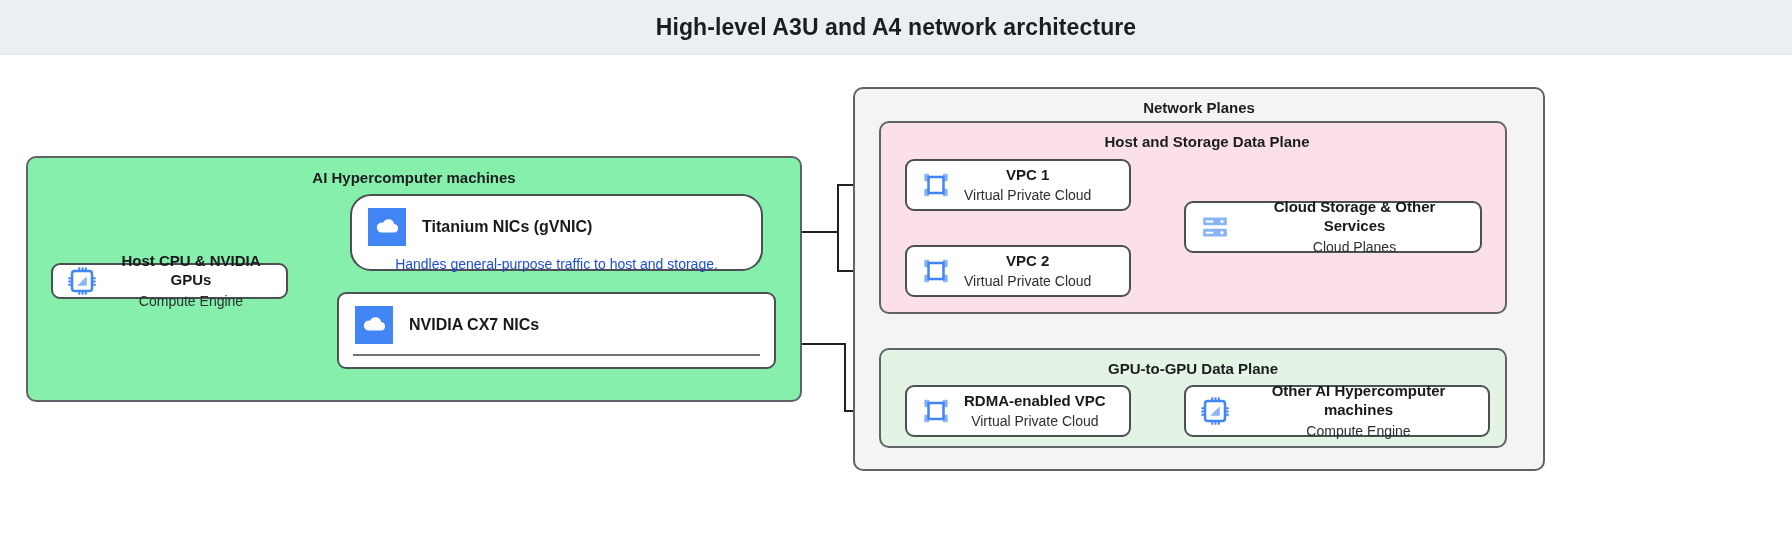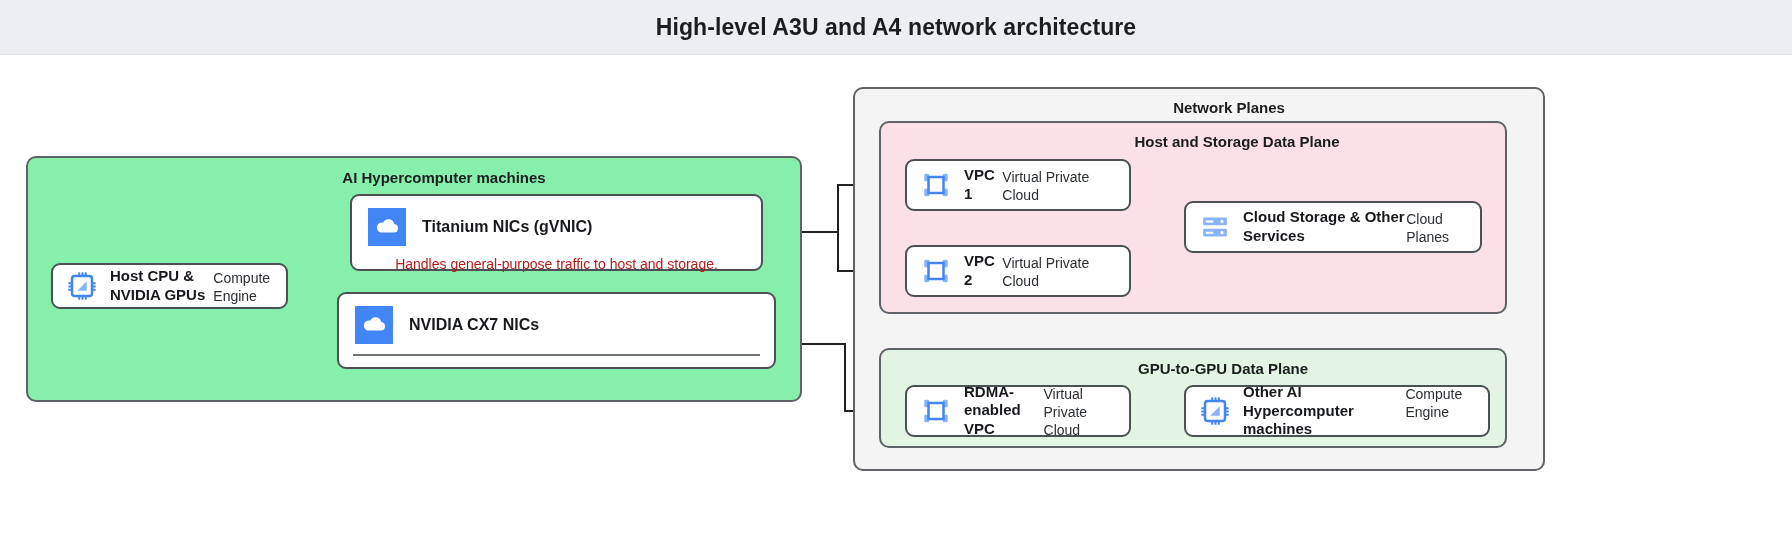--- a/index.html
+++ b/index.html
@@ -24,57 +24,57 @@
 
   
   .group {
     position: absolute;
     border: 2px solid #5f6368;
     border-radius: 10px;
   }
   .group-label {
     position: absolute; left: 0; width: 100%;
     text-align: center;
-    font-size: 15px; font-weight: bold; color: #1b1d1f; margin-left: 30px;
+    font-size: 15px; font-weight: bold; color: #1b1d1f;
   }
 
   
   .panel-blue  { background: #86efac; }
   .panel-gray  { background: #f4f4f4; }
   .panel-pink  { background: #fbe0e8; }
   .panel-green { background: #e3f3e4; }
 
   
   .card {
     position: absolute;
     background: #ffffff;
     border: 2px solid #4b5055;
     border-radius: 9px;
     display: flex;
     align-items: center;
   }
   .card-inner { display: flex; align-items: center; padding: 0 14px; width: 100%; }
-  .card-text { display: flex; flex-direction: row; justify-content: center; }
+  .card-text { display: flex; flex-direction: column; justify-content: center; text-align: center; }
   .card-title { font-size: 15px; font-weight: bold; color: #17191c; line-height: 1.25; }
   .card-sub   { font-size: 14px; color: #2b2f33; line-height: 1.3; margin-top: 2px; }
 
   
   .niccard {
     position: absolute;
     background: #ffffff;
     border: 2px solid #4b5055;
     border-radius: 9px;
     display: flex; flex-direction: column;
   }
   .nic-head { display: flex; align-items: center; padding: 12px 16px 10px 16px; }
   .nic-title { font-size: 16px; font-weight: bold; color: #17191c; margin-left: 16px; }
   .nic-divider { height: 2px; background: #6e7478; margin: 0 14px; }
   .nic-desc {
     flex: 1; display: flex; align-items: center; justify-content: center;
-    font-size: 14px; color: #b91c1c; padding: 0 12px; text-align: center;
+    font-size: 14px; color: #1d4ed8; padding: 0 12px; text-align: center;
   }
 
   
   .icon { flex: 0 0 auto; display: block; }
   .icon-cloud { width: 38px; height: 38px; }
 
   svg { display: block; }
 
   .conn { position: absolute; left: 0; top: 0; pointer-events: none; }
 </style>
@@ -110,21 +110,21 @@
       <path d="M776,344 L845,344 L845,411 L903,411"></path>
 
       <path d="M1131,411 L1182,411"></path>
     </g>
   </svg>
 
   <div class="group panel-blue" style="left:26px; top:156px; width:776px; height:246px;">
     <div class="group-label" style="top:11px;">AI Hypercomputer machines</div>
   </div>
 
-  <div class="card" style="left:51px; top:263px; width:237px; height:46px;">
+  <div class="card" style="left:51px; top:263px; width:237px; height:36px;">
     <div class="card-inner">
       <span class="icon">
         <svg width="30" height="30" viewBox="0 0 24 24">
           <g fill="#4285f4">
             <rect x="9" y="1" width="1.6" height="3.2" rx=".5"></rect>
             <rect x="11.6" y="1" width="1.6" height="3.2" rx=".5"></rect>
             <rect x="14.2" y="1" width="1.6" height="3.2" rx=".5"></rect>
             <rect x="9" y="19.8" width="1.6" height="3.2" rx=".5"></rect>
             <rect x="11.6" y="19.8" width="1.6" height="3.2" rx=".5"></rect>
             <rect x="14.2" y="19.8" width="1.6" height="3.2" rx=".5"></rect>
@@ -139,21 +139,21 @@
           <path d="M8.2 15.8 L15.8 15.8 L15.8 8.2 Z" fill="#8ab4f8"></path>
         </svg>
       </span>
       <span class="card-text" style="margin-left:13px;">
         <span class="card-title">Host CPU &amp; NVIDIA GPUs</span>
         <span class="card-sub">Compute Engine</span>
       </span>
     </div>
   </div>
 
-  <div class="niccard" style="left:350px; top:194px; width:413px; height:77px;">
+  <div class="niccard" style="left:350px; top:194px; width:413px; height:77px;border-radius:21px;">
     <div class="nic-head">
       <span class="icon icon-cloud">
         <svg width="38" height="38" viewBox="0 0 38 38">
           <rect x="0" y="0" width="38" height="38" fill="#4285f4"></rect>
           <path d="M12.8 24.6 h13.2 a4.3 4.3 0 0 0 .25 -8.55 a5.9 5.9 0 0 0 -11.2 -1.35 a4.55 4.55 0 0 0 -2.25 9.9 z" fill="#ffffff"></path>
         </svg>
       </span>
       <span class="nic-title">Titanium NICs (gVNIC)</span>
     </div>
     <div class="nic-divider"></div>

